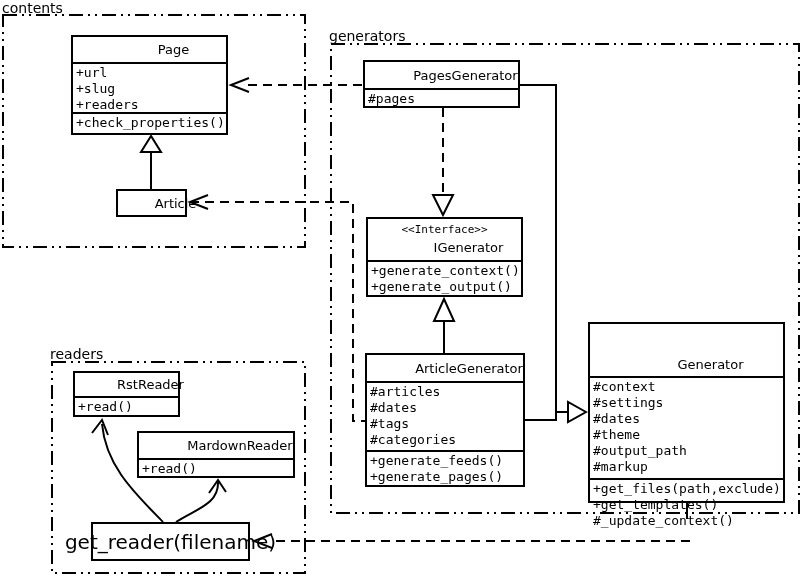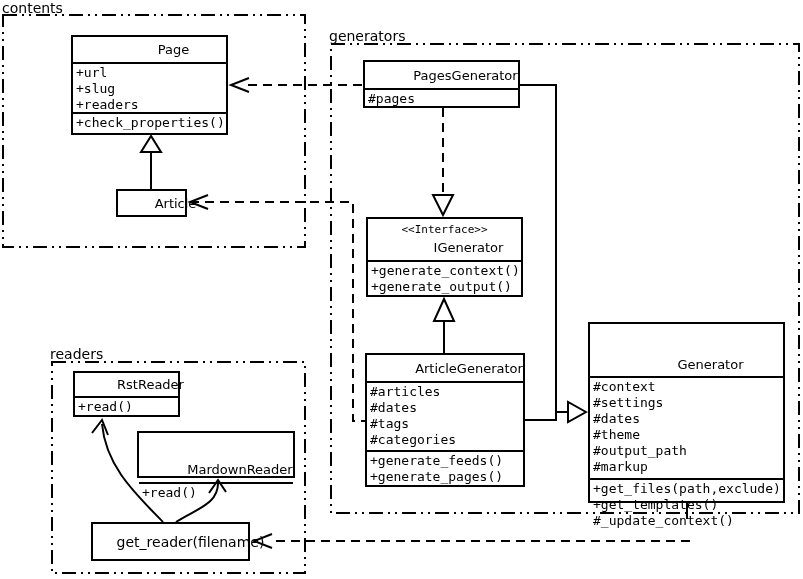--- a/index.html
+++ b/index.html
@@ -28,21 +28,21 @@
     font-family:"DejaVu Sans Mono", monospace; font-size:11px; line-height:16px;
     white-space:pre;
   }
   .uml-section { border-top:2px solid #000; padding:1px 3px 0 3px; overflow:hidden; flex:0 0 auto; }
   .member {
     font-family:"DejaVu Sans Mono", monospace; font-size:13px; line-height:16px;
     white-space:pre; color:#000;
   }
   .uml-plain {
     width:100%; height:100%; display:flex; align-items:center; justify-content:center;
-    font-size:14px; white-space:nowrap;margin-left:20px;
+    font-size:20px; white-space:nowrap;
   }
 </style>
 </head>
 <body>
 
 <div id="canvas">
 
   <svg id="wires" viewBox="0 0 803 579" xmlns="http://www.w3.org/2000/svg" fill="none" stroke="#000" stroke-width="2">
 
     <rect x="3" y="15" width="302" height="232" stroke-dasharray="14 5 2 5 2 5"></rect>
@@ -168,21 +168,21 @@
   </div>
 
   <div class="uml-class" style="left:73px; top:371px; width:107px; height:46px;">
     <div class="uml-title" style="height:23px;">RstReader</div>
     <div class="uml-section" style="height:21px;">
         <div class="member">+read()</div>
       </div>
   </div>
 
   <div class="uml-class" style="left:137px; top:431px; width:158px; height:47px;">
-    <div class="uml-title" style="height:25px;margin-top:24px;">MardownReader</div>
+    <div class="uml-title" style="height:25px;">MardownReader</div>
     <div class="uml-section" style="height:20px;">
         <div class="member">+read()</div>
       </div>
   </div>
 
   <div class="uml-class" style="left:91px; top:522px; width:159px; height:39px;">
     <div class="uml-plain">get_reader(filename)</div>
   </div>
 
 </div>

